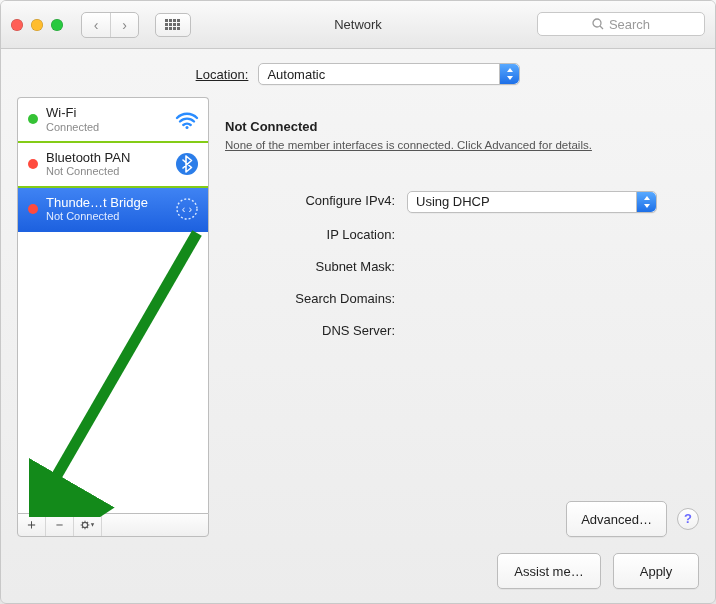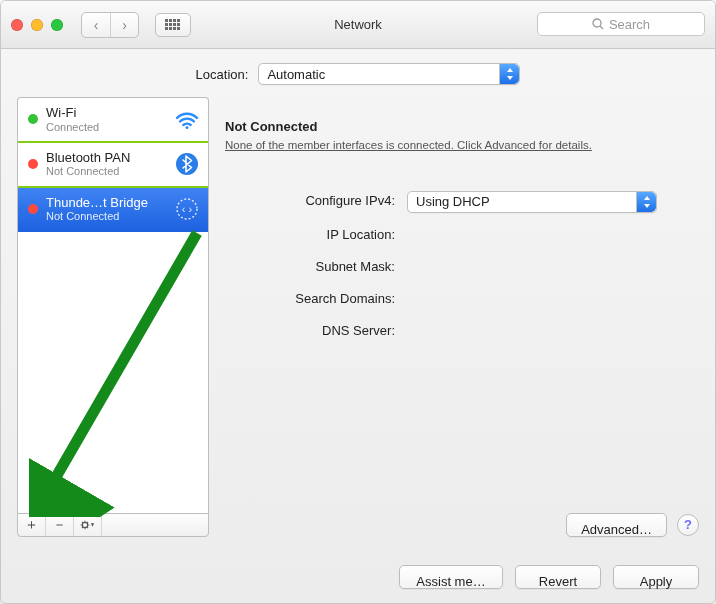--- a/index.html
+++ b/index.html
@@ -60,21 +60,21 @@
     border:1px solid #c8c8c8; border-radius:5px;
     background:#fff;
     display:flex; align-items:center; justify-content:center; gap:5px;
     color:#9a9a9a; font-size:13px;
   }
   
   .location-row {
     display:flex; align-items:center; justify-content:center;
     gap:10px; padding:14px 0 12px;
   }
-  .location-row label { text-align:right; }
+  .location-row label { text-align:right;text-decoration:underline; }
   .popup {
     position:relative; height:22px;
     border:1px solid #bfbfbf; border-radius:5px;
     background:#fff;
     display:flex; align-items:center; padding:0 26px 0 8px;
     font-size:13px;
     box-shadow:0 1px 0 rgba(0,0,0,.03);
   }
   .popup .endcap {
     position:absolute; right:0; top:0; bottom:0; width:20px;
@@ -143,21 +143,21 @@
   .status-title { font-weight:600; font-size:13px; }
   .status-desc { font-size:11.5px; color:#555; margin-top:4px; line-height:1.3;text-decoration:underline;}
   .detail .fieldrows { margin-top:38px; }
   .fieldrows .row { margin-bottom:12px; }
   .fieldrows .val { min-height:20px; }
   .adv-row {
     position:absolute; right:0; bottom:0;
     display:flex; align-items:center; gap:10px;
   }
   .macbtn{
-    height:24px; min-width:86px; padding:8px 14px;
+    height:36px; min-width:86px; padding:8px 14px;
     border:1px solid #bcbcbc;border-radius:5px;
     background:linear-gradient(#ffffff,#f3f3f3);
     font-size:13px; color:#222;
     box-shadow:0 1px 0 rgba(0,0,0,.04);
   }
   .helpbtn{
     width:22px;height:22px;border-radius:50%;
     border:1px solid #bcbcbc;background:linear-gradient(#ffffff,#f1f1f1);
     color:#6a6aff;font-weight:700;font-size:13px;line-height:20px;text-align:center;
   }
@@ -365,17 +365,16 @@
         <marker id="ah" markerWidth="12" markerHeight="12" refX="3" refY="6" orient="auto">
           <path d="M0 0 L12 6 L0 12 Z" fill="#138a1a"></path>
         </marker>
       </defs>
       <line x1="168" y1="6" x2="12" y2="276" stroke="#138a1a" stroke-width="11" marker-end="url(#ah)"></line>
     </svg>
   </div>
 
   <div class="footer">
     <button class="macbtn" style="min-width:104px">Assist me…</button>
-    <button class="macbtn">Revert</button>
     <button class="macbtn">Apply</button>
   </div>
 
 </div>
 
 </body></html>

